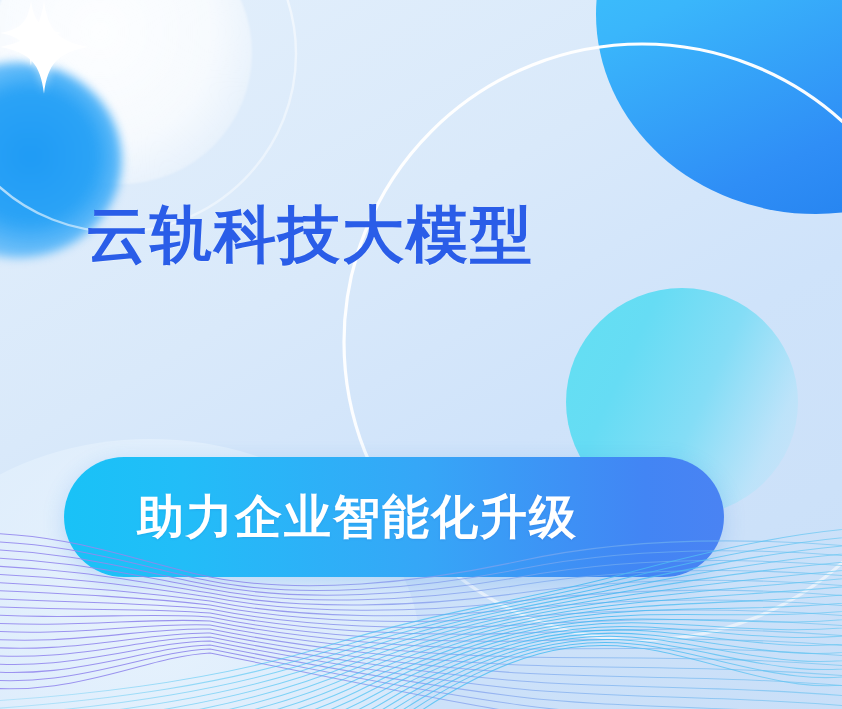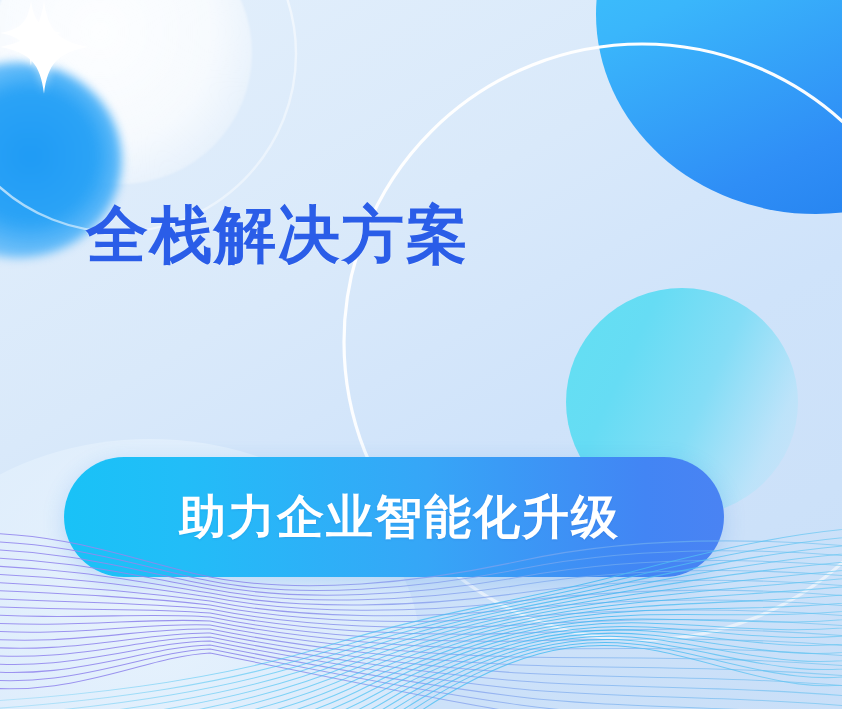--- a/index.html
+++ b/index.html
@@ -99,21 +99,21 @@
     top: 457px;
     width: 660px;
     height: 120px;
     border-radius: 60px;
     background: linear-gradient(90deg, #19c2f7 0%, #22bdf8 18%, #36a6f7 55%, #4285f4 88%, #4a83f3 100%);
     display: flex;
     align-items: center;
     box-shadow: 0 6px 22px rgba(46,130,230,.22);
   }
   .pill-label {
-    margin-left: 115px;
+    margin-left: 73px;
     color: #ffffff;
     font-size: 47px;
     font-weight: 700;
     letter-spacing: 2px;
     white-space: nowrap;
     text-shadow: 0 1px 2px rgba(25,95,190,.18);
   }
 
   
   .waves {
@@ -157,21 +157,21 @@
     <svg class="sparkle sparkle-lg" viewBox="0 0 100 106">
       <path d="M50 0 C54 34 66 47 100 53 C66 59 54 72 50 106 C46 72 34 59 0 53 C34 47 46 34 50 0 Z" fill="#ffffff"></path>
     </svg>
     <svg class="sparkle sparkle-sm" viewBox="0 0 100 106">
       <path d="M50 0 C54 34 66 47 100 53 C66 59 54 72 50 106 C46 72 34 59 0 53 C34 47 46 34 50 0 Z" fill="#ffffff"></path>
     </svg>
 
   </div>
 
   <div class="headline">
-    <span class="line">全栈解决方案</span>
+    <span class="line">云轨科技大模型</span>
   </div>
 
   <div class="pill">
     <span class="pill-label">助力企业智能化升级</span>
   </div>
 
   <svg class="waves" viewBox="0 0 842 190" preserveAspectRatio="none">
     <defs>
       <linearGradient id="wavePurple" x1="0" y1="0" x2="1" y2="0">
         <stop offset="0%" stop-color="#9a8ff0" stop-opacity=".95"></stop>

